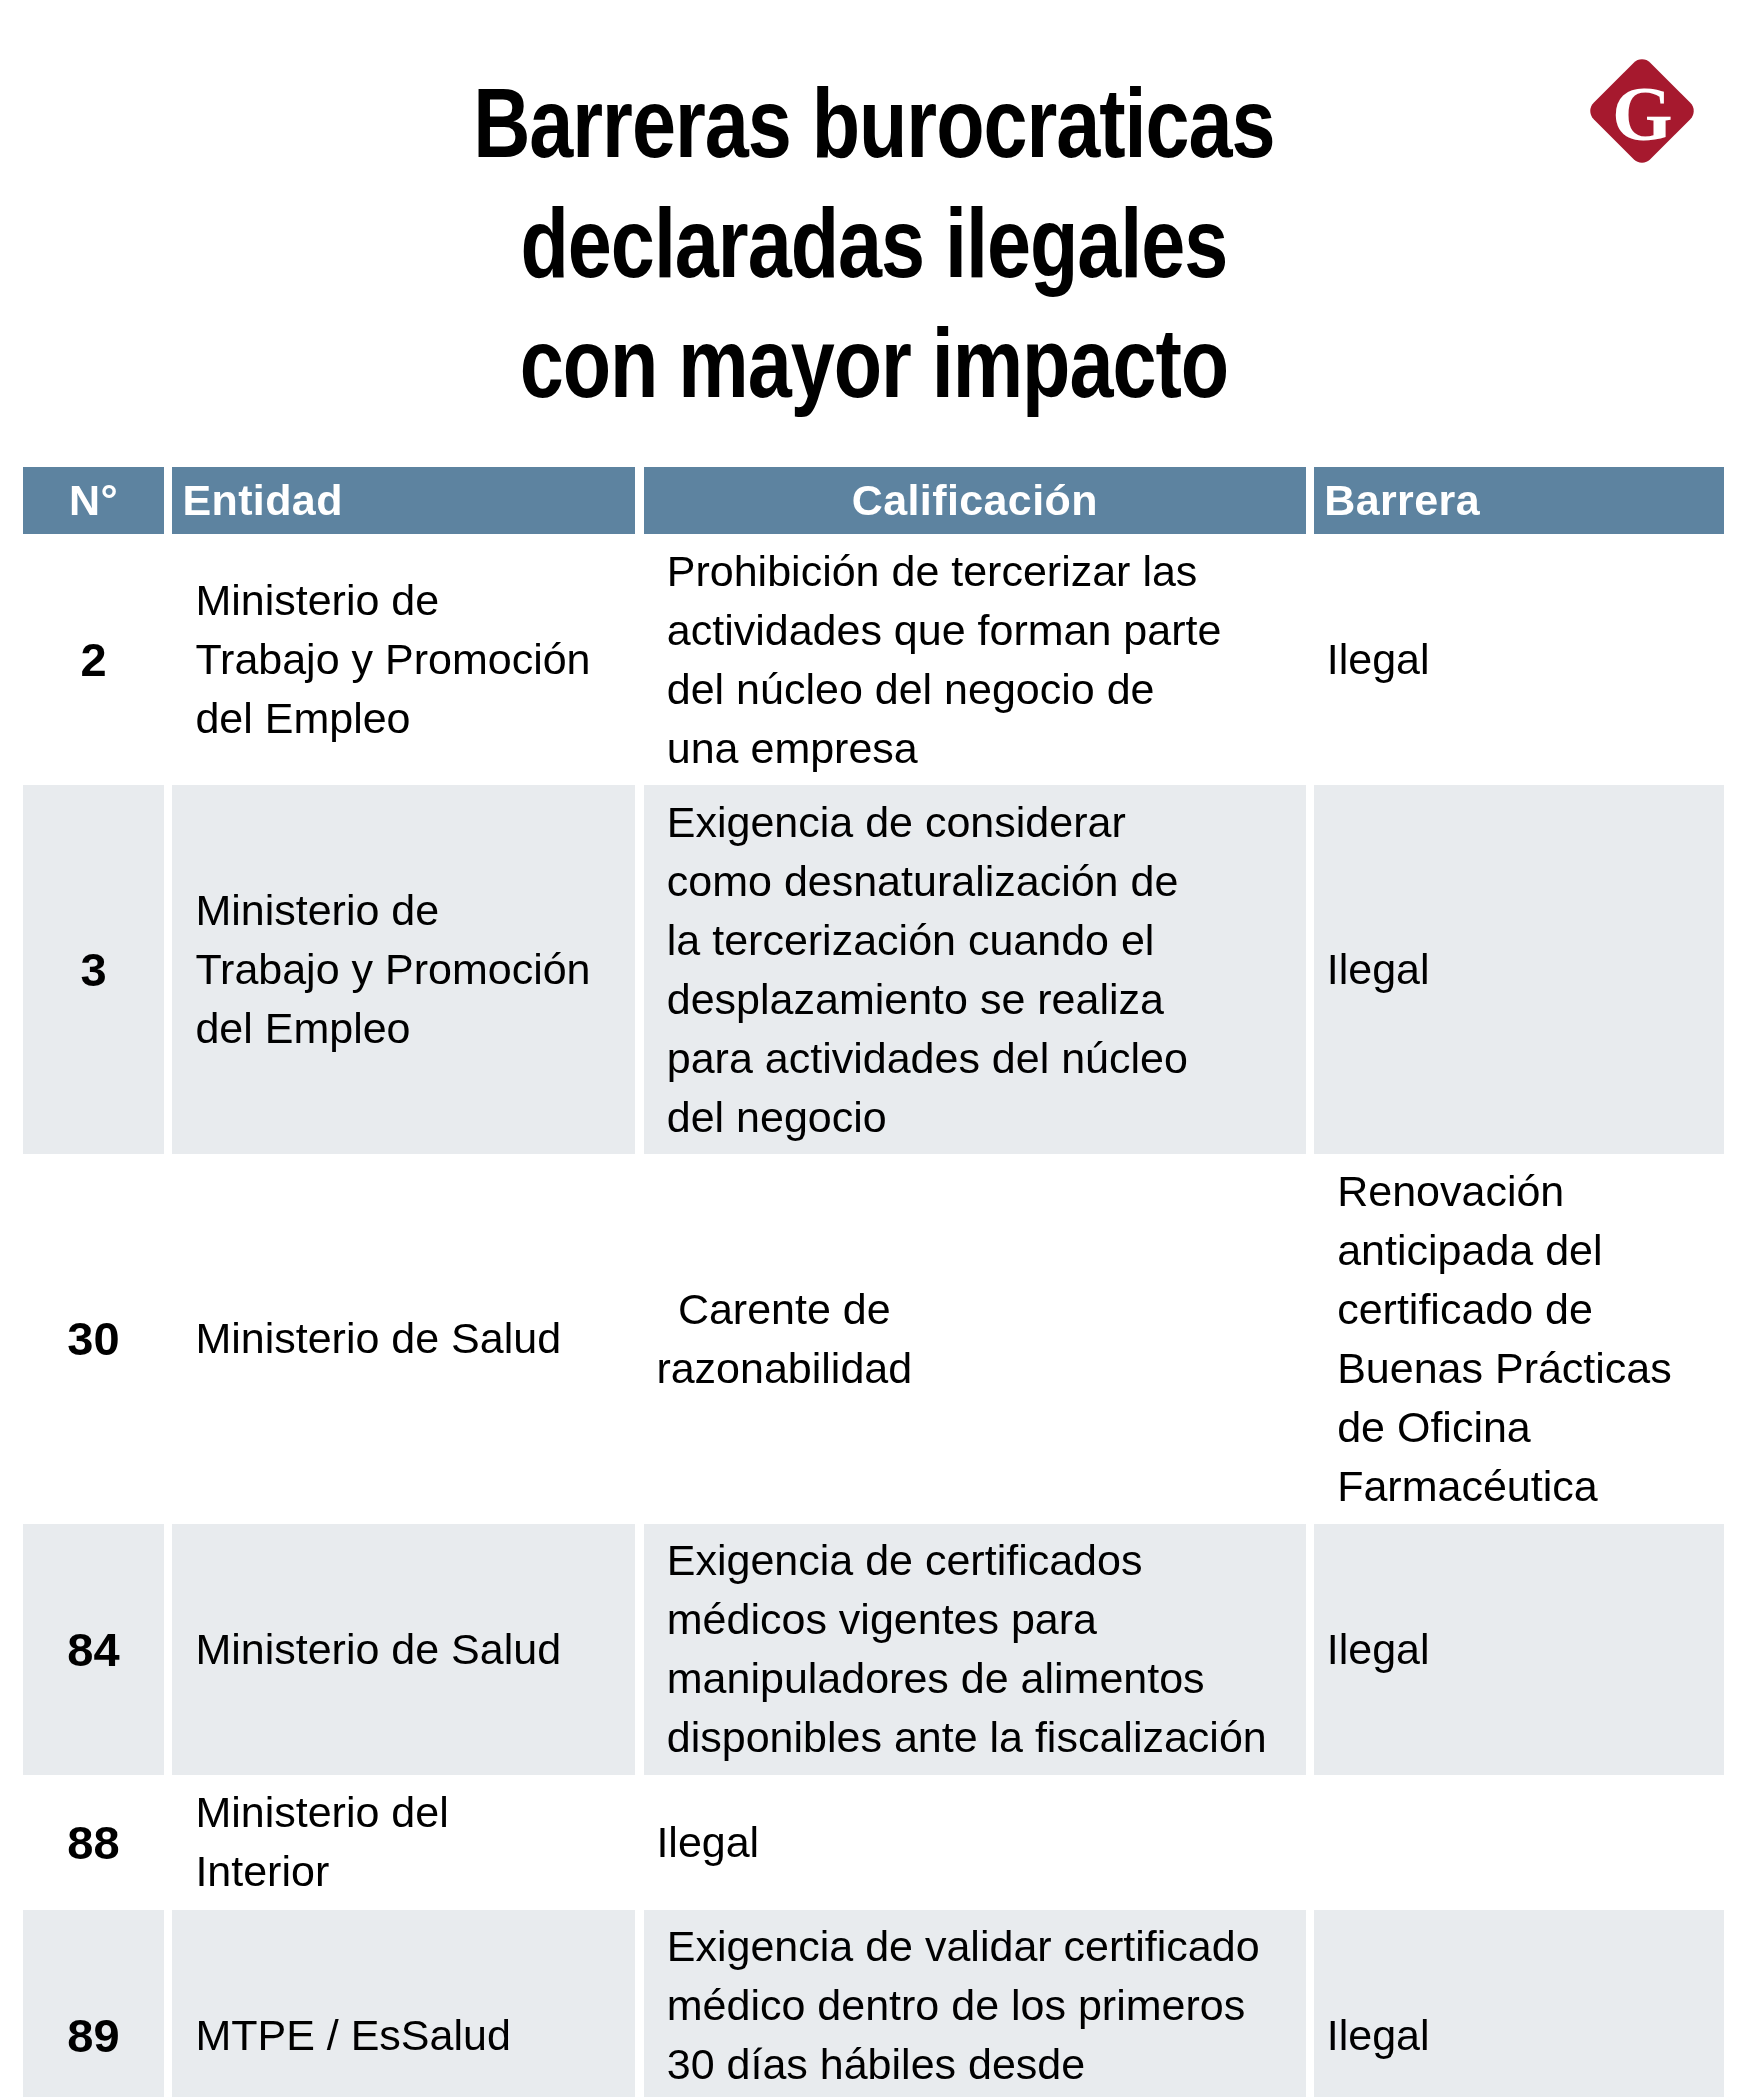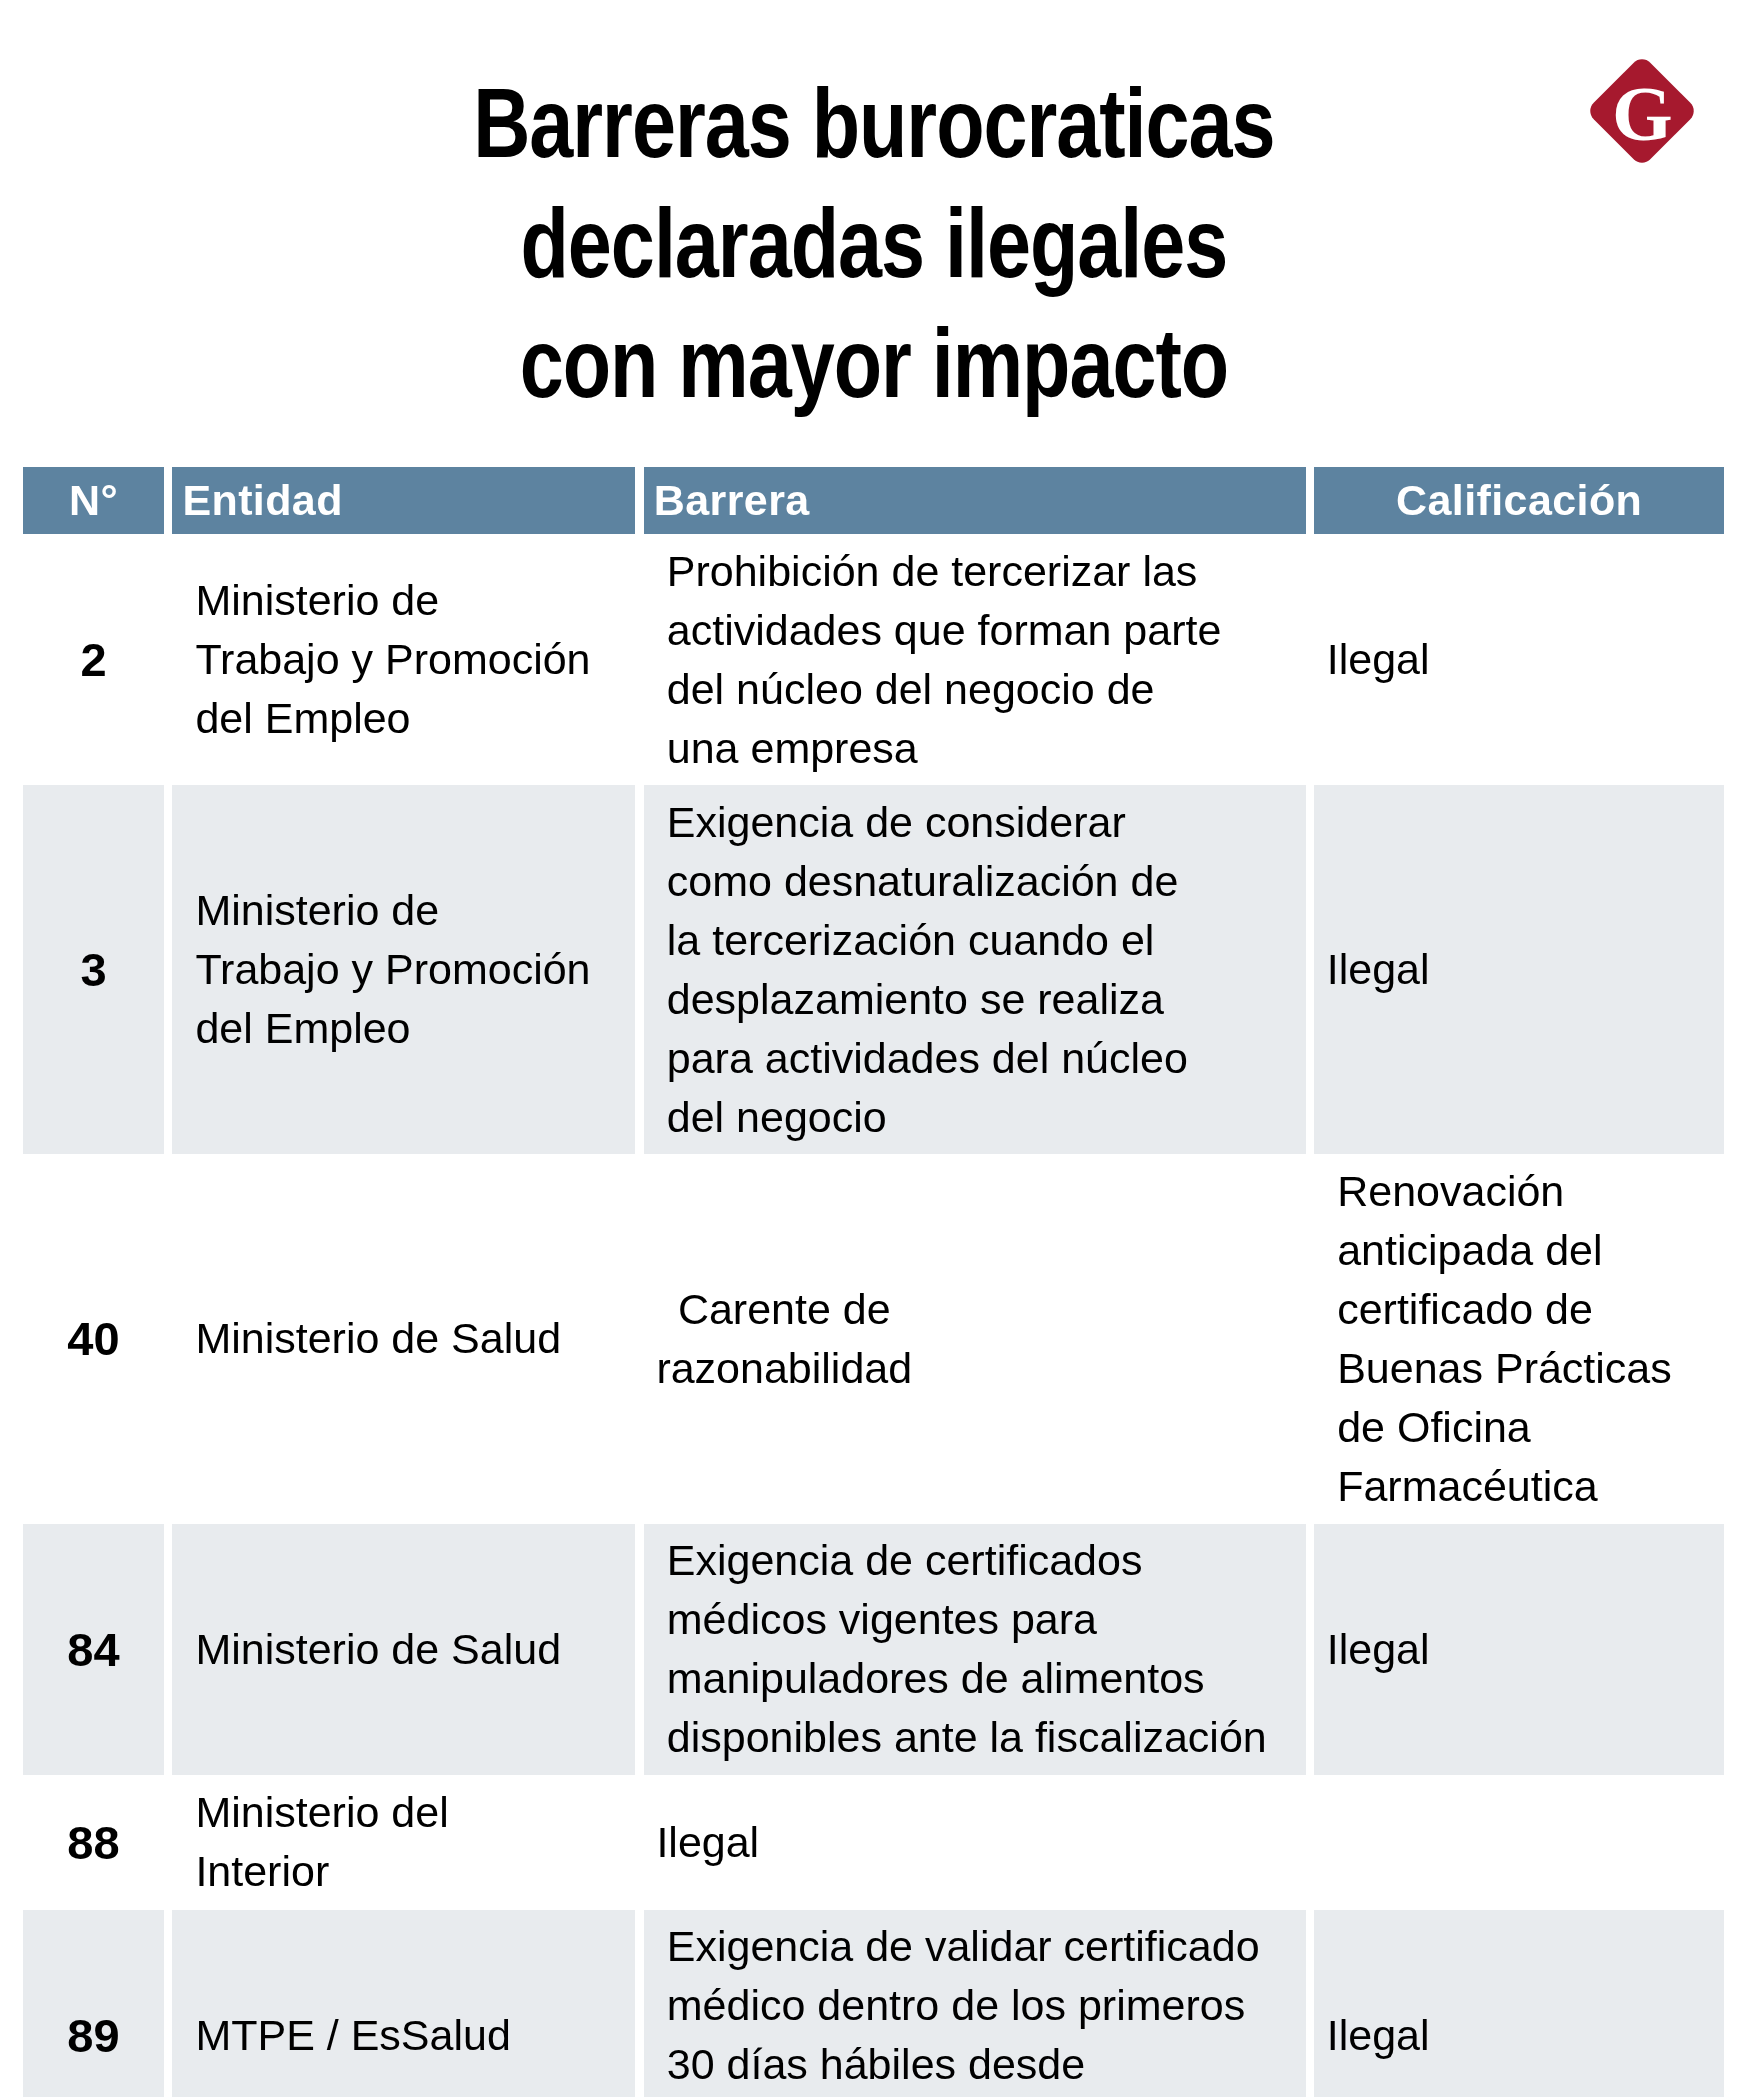--- a/index.html
+++ b/index.html
@@ -122,22 +122,22 @@
   </div>
 
   <div class="logo">
     <span class="logo-letter">G</span>
   </div>
 
   <div class="table">
     <div class="thead">
       <div class="th th-n">N°</div>
       <div class="th th-entidad">Entidad</div>
+      <div class="th th-calificacion">Calificación</div>
       <div class="th th-barrera">Barrera</div>
-      <div class="th th-calificacion">Calificación</div>
     </div>
     <div class="tbody">
     <div class="trow">
       <div class="cell cell-n">
         <span class="txt">2</span>
       </div>
       <div class="cell cell-entidad">
         <span class="txt">Ministerio de
 Trabajo y Promoción
 del Empleo</span>
@@ -166,21 +166,21 @@
 desplazamiento se realiza
 para actividades del núcleo
 del negocio</div>
       <div class="cell cell-calificacion">
         <span class="txt">Ilegal</span>
       </div>
     </div>
 
     <div class="trow">
       <div class="cell cell-n">
-        <span class="txt">40</span>
+        <span class="txt">30</span>
       </div>
       <div class="cell cell-entidad">
         <span class="txt">Ministerio de Salud</span>
       </div>
       <div class="cell cell-calificacion">
         <span class="txt">Carente de
 razonabilidad</span>
       </div>
       <div class="cell cell-barrera">Renovación anticipada del
 certificado de Buenas Prácticas

